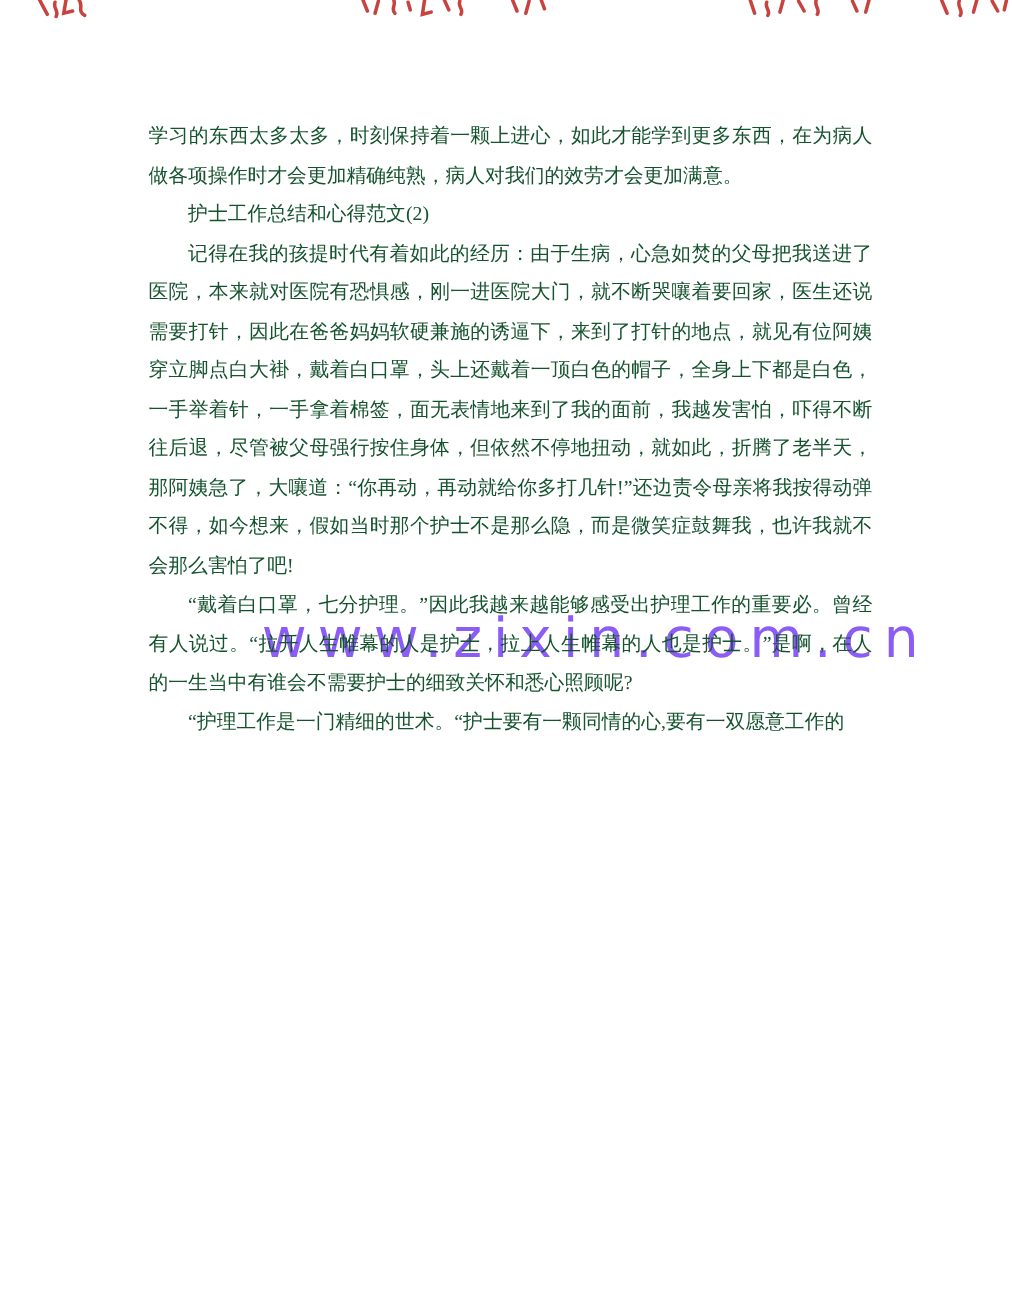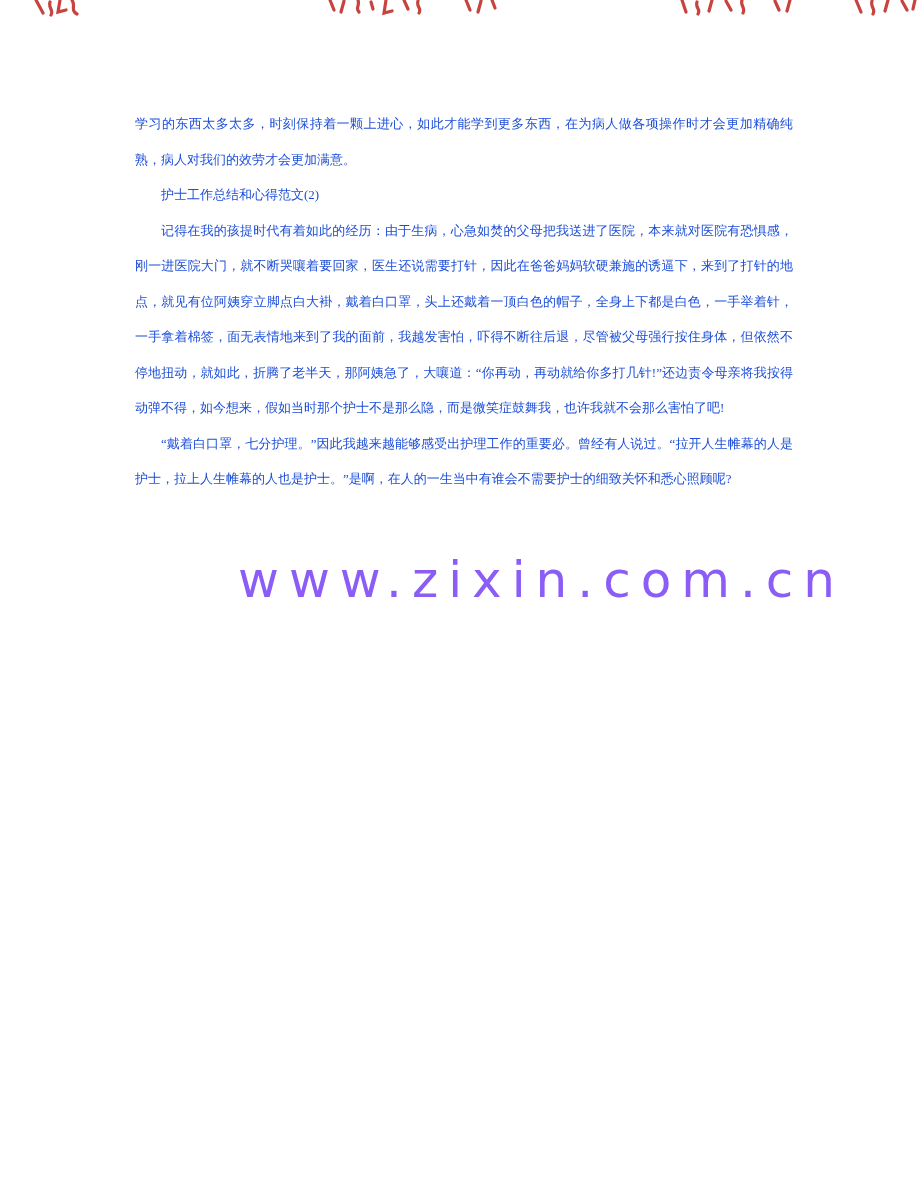--- a/index.html
+++ b/index.html
@@ -20,23 +20,23 @@
     font-family:"DejaVu Sans","Liberation Sans",sans-serif;
     font-size:50px;
     letter-spacing:10px;
     color:#8b5cf6;
     white-space:nowrap;
     user-select:none;
   }
   .doc-body{
     position:absolute;
     left:135px;top:106px;width:658px;
-    font-size:13px;
+    font-size:18px;
     line-height:35.5px;
-    color:#1d4ed8;
+    color:#14532d;
     text-align:justify;
   }
   .doc-body p{margin:0;padding:0;text-indent:2em;}
   .doc-body p.no-indent{text-indent:0;}
 </style>
 </head>
 <body>
 
 <div class="screen">
 
@@ -71,15 +71,16 @@
     </g>
   </svg>
 
   <div class="watermark">www.zixin.com.cn</div>
 
   <div class="doc-body">
     <p class="no-indent">学习的东西太多太多，时刻保持着一颗上进心，如此才能学到更多东西，在为病人做各项操作时才会更加精确纯熟，病人对我们的效劳才会更加满意。</p>
     <p>护士工作总结和心得范文(2)</p>
     <p>记得在我的孩提时代有着如此的经历：由于生病，心急如焚的父母把我送进了医院，本来就对医院有恐惧感，刚一进医院大门，就不断哭嚷着要回家，医生还说需要打针，因此在爸爸妈妈软硬兼施的诱逼下，来到了打针的地点，就见有位阿姨穿立脚点白大褂，戴着白口罩，头上还戴着一顶白色的帽子，全身上下都是白色，一手举着针，一手拿着棉签，面无表情地来到了我的面前，我越发害怕，吓得不断往后退，尽管被父母强行按住身体，但依然不停地扭动，就如此，折腾了老半天，那阿姨急了，大嚷道：“你再动，再动就给你多打几针!”还边责令母亲将我按得动弹不得，如今想来，假如当时那个护士不是那么隐，而是微笑症鼓舞我，也许我就不会那么害怕了吧!</p>
     <p>“戴着白口罩，七分护理。”因此我越来越能够感受出护理工作的重要必。曾经有人说过。“拉开人生帷幕的人是护士，拉上人生帷幕的人也是护士。”是啊，在人的一生当中有谁会不需要护士的细致关怀和悉心照顾呢?</p>
+    <p>“护理工作是一门精细的世术。“护士要有一颗同情的心,要有一双愿意工作的</p>
   </div>
 
 </div>
 
 </body></html>

